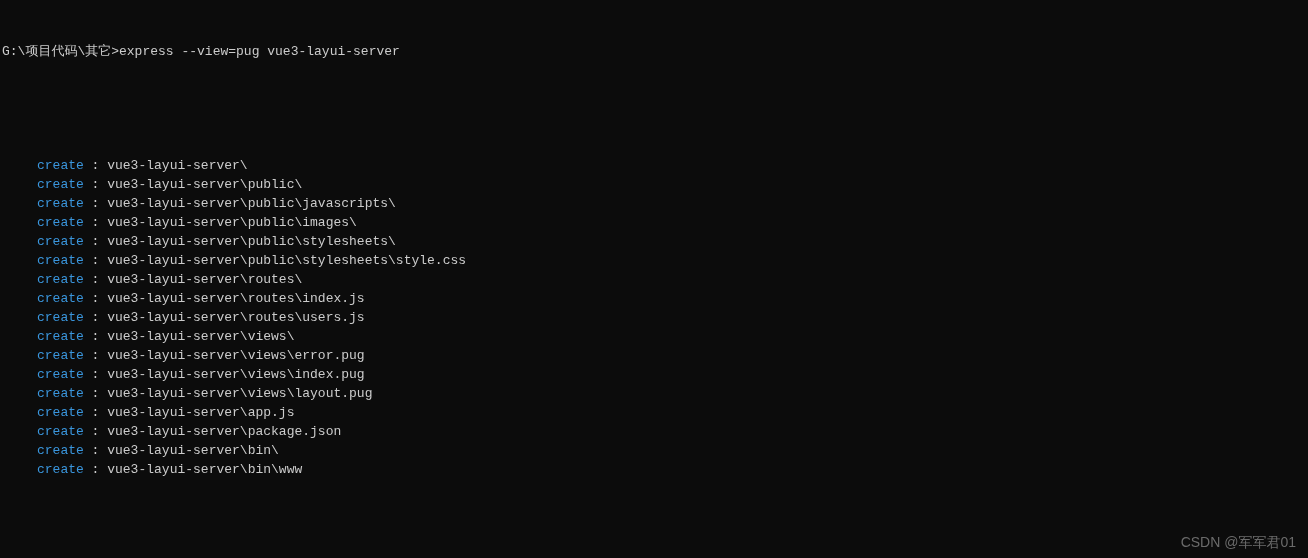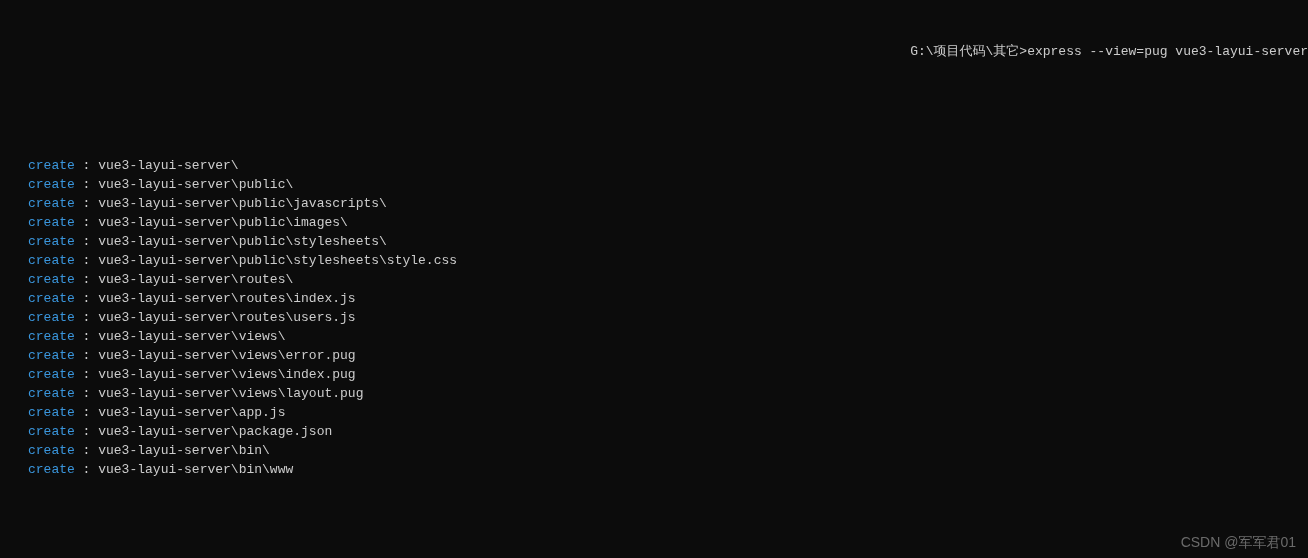--- a/index.html
+++ b/index.html
@@ -17,33 +17,33 @@
       width: 1308px;
       height: 558px;
       overflow: hidden;
       position: relative;
     }
     .terminal {
       white-space: pre;
     }
     .prompt-line {
       padding-left: 2px;
-      text-align: right;
     }
     .prompt {
       color: #cccccc;
     }
     .command {
       color: #cccccc;
     }
     .blank-line {
       height: 19px;
     }
     .create-line {
       padding-left: 28px;
+      margin-left: 9px;
     }
     .keyword {
       color: #3a96dd;
     }
     .separator {
       color: #cccccc;
     }
     .path {
       color: #cccccc;
     }

